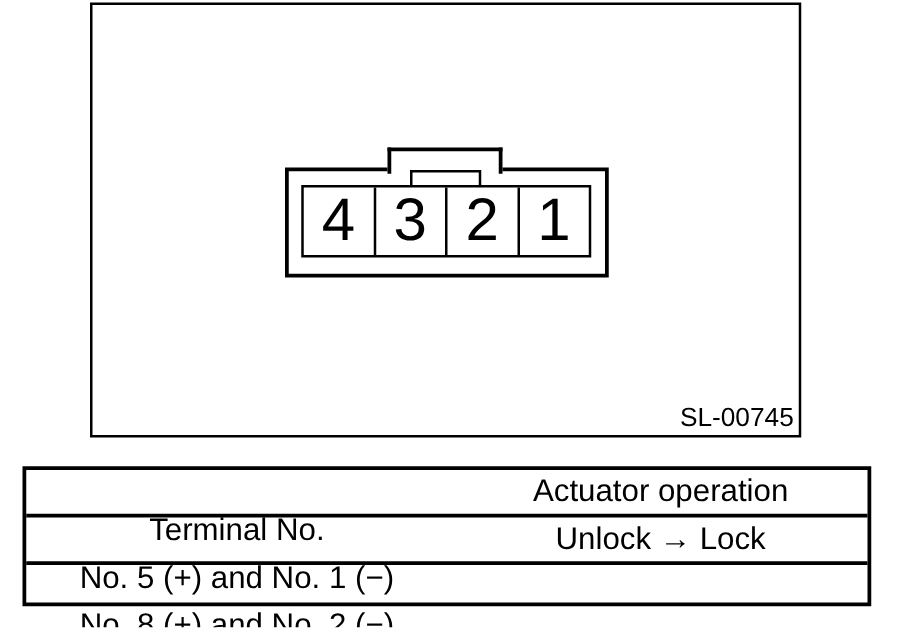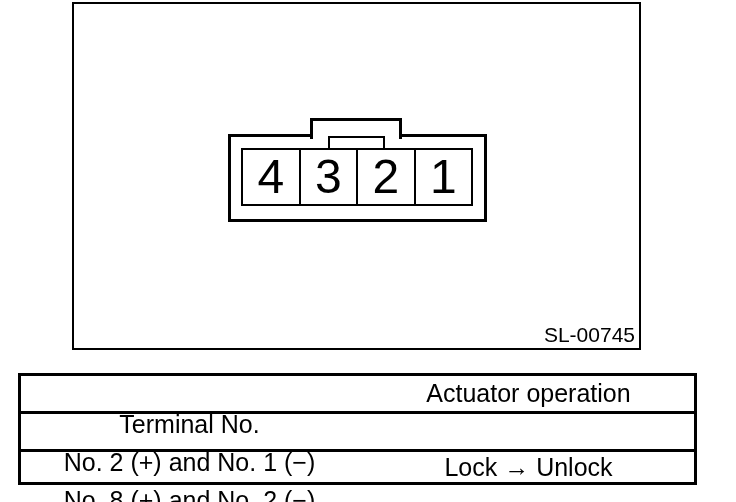--- a/index.html
+++ b/index.html
@@ -87,23 +87,23 @@
   </div>
 
   <div class="op-table">
 
     <div class="t-row">
       <div class="t-cell left">Terminal No.</div>
       <div class="t-cell right">Actuator operation</div>
     </div>
 
     <div class="t-row mid">
-      <div class="t-cell left">No. 2 (+) and No. 1 (−)</div>
+      <div class="t-cell left">No. 5 (+) and No. 1 (−)</div>
+      <div class="t-cell right">Unlock → Lock</div>
     </div>
 
     <div class="t-row last">
       <div class="t-cell left">No. 8 (+) and No. 2 (−)</div>
-      <div class="t-cell right">Lock → Unlock</div>
     </div>
 
   </div>
 
 </div>
 
 </body></html>

